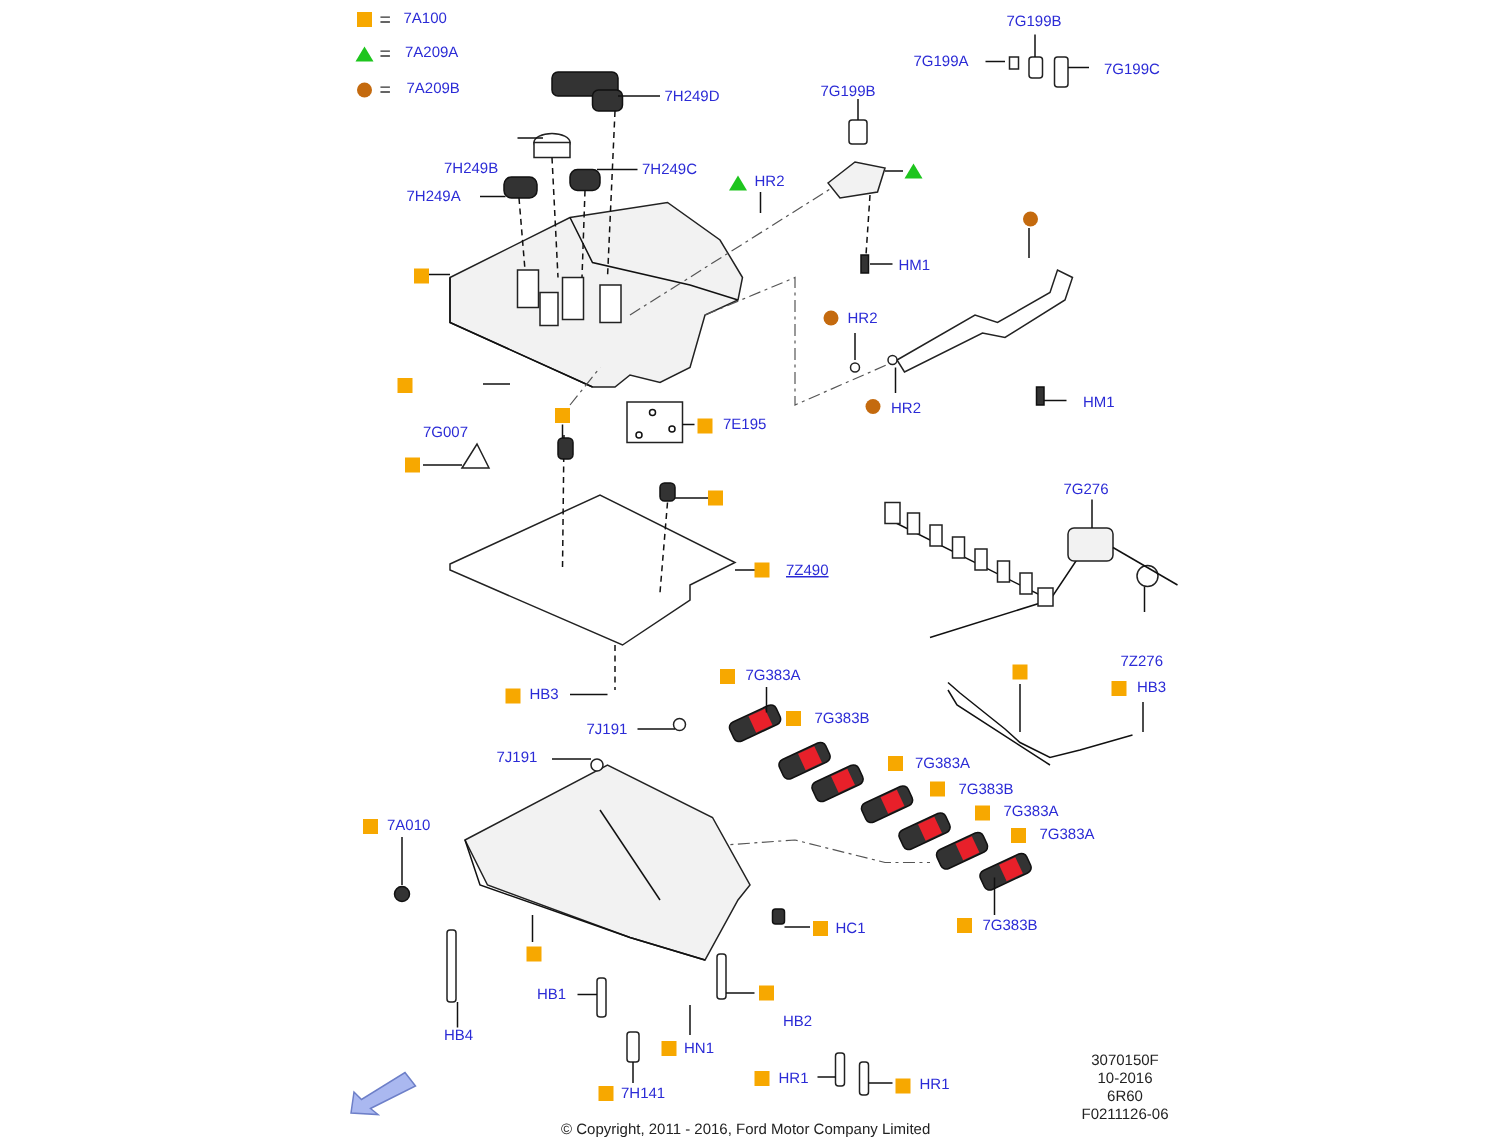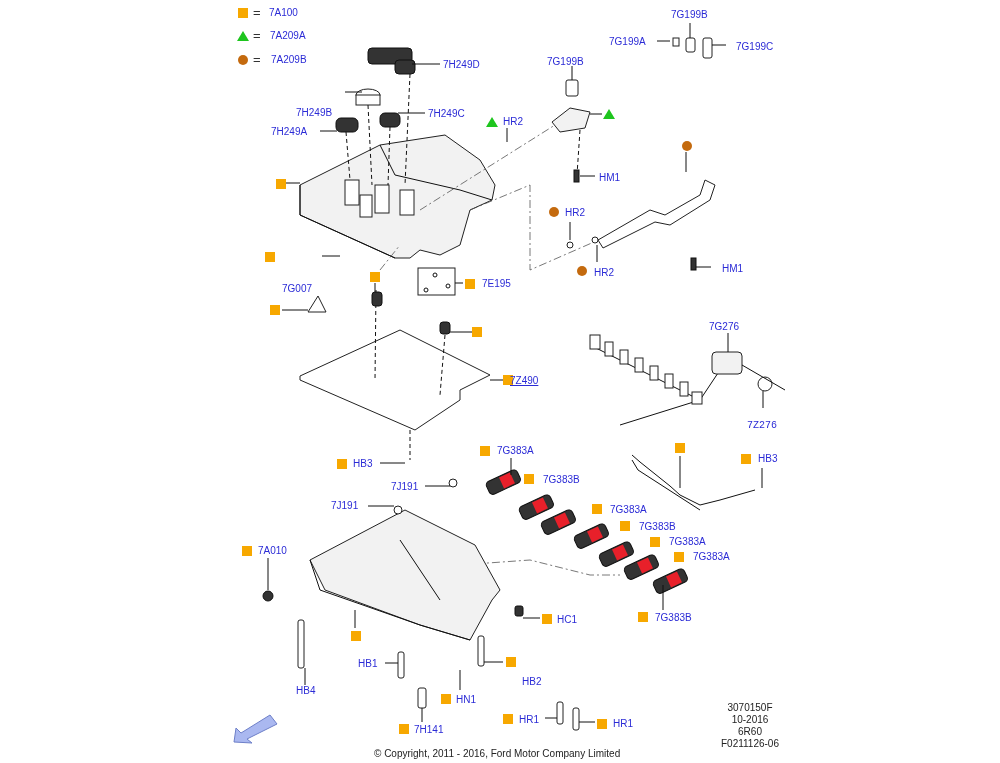--- a/index.html
+++ b/index.html
@@ -235,24 +235,24 @@
 <div class="sq" style="left:265px;top:252px;"></div>
 <span class="lbl" style="left:282px;top:251px;margin-top:32px;">7G007</span>
 
 <div class="sq" style="left:465px;top:279px;"></div>
 <span class="lbl" style="left:482px;top:278px;">7E195</span>
 
 <div class="sq" style="left:370px;top:272px;"></div>
 <div class="sq" style="left:270px;top:305px;"></div>
 <div class="sq" style="left:472px;top:327px;"></div>
 <div class="sq" style="left:503px;top:375px;"></div>
-<span class="lbl" style="left:510px;top:375px;text-decoration:underline;">7Z490</span>
+<span class="lbl" style="left:524px;top:375px;text-decoration:underline;">7Z490</span>
 
 <span class="lbl" style="left:709px;top:321px;">7G276</span>
-<span class="lbl" style="left:747px;top:420px;font-family:Liberation Mono, monospace;">7Z276</span>
+<span class="lbl" style="left:747px;top:436px;">7Z276</span>
 
 <div class="sq" style="left:337px;top:459px;"></div>
 <span class="lbl" style="left:353px;top:458px;">HB3</span>
 
 <div class="sq" style="left:675px;top:443px;"></div>
 <div class="sq" style="left:741px;top:454px;"></div>
 <span class="lbl" style="left:758px;top:453px;">HB3</span>
 
 <div class="sq" style="left:480px;top:446px;"></div>
 <span class="lbl" style="left:497px;top:445px;">7G383A</span>

